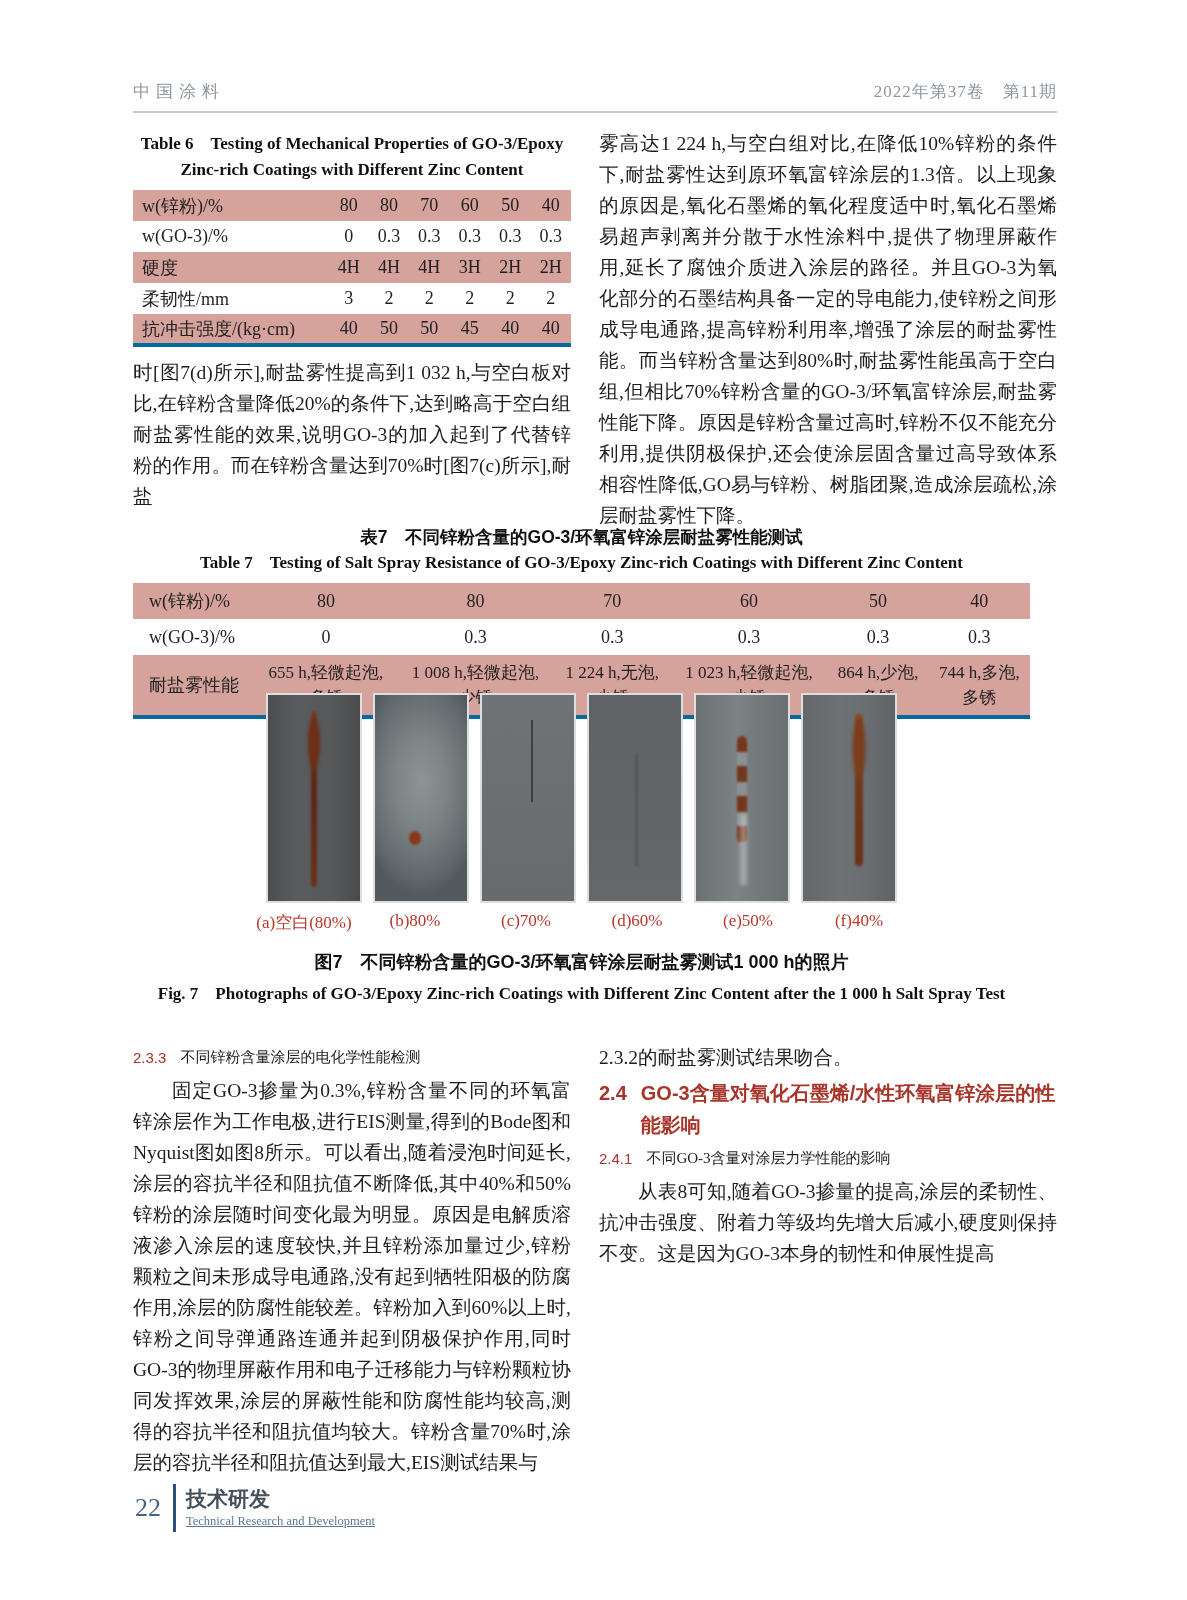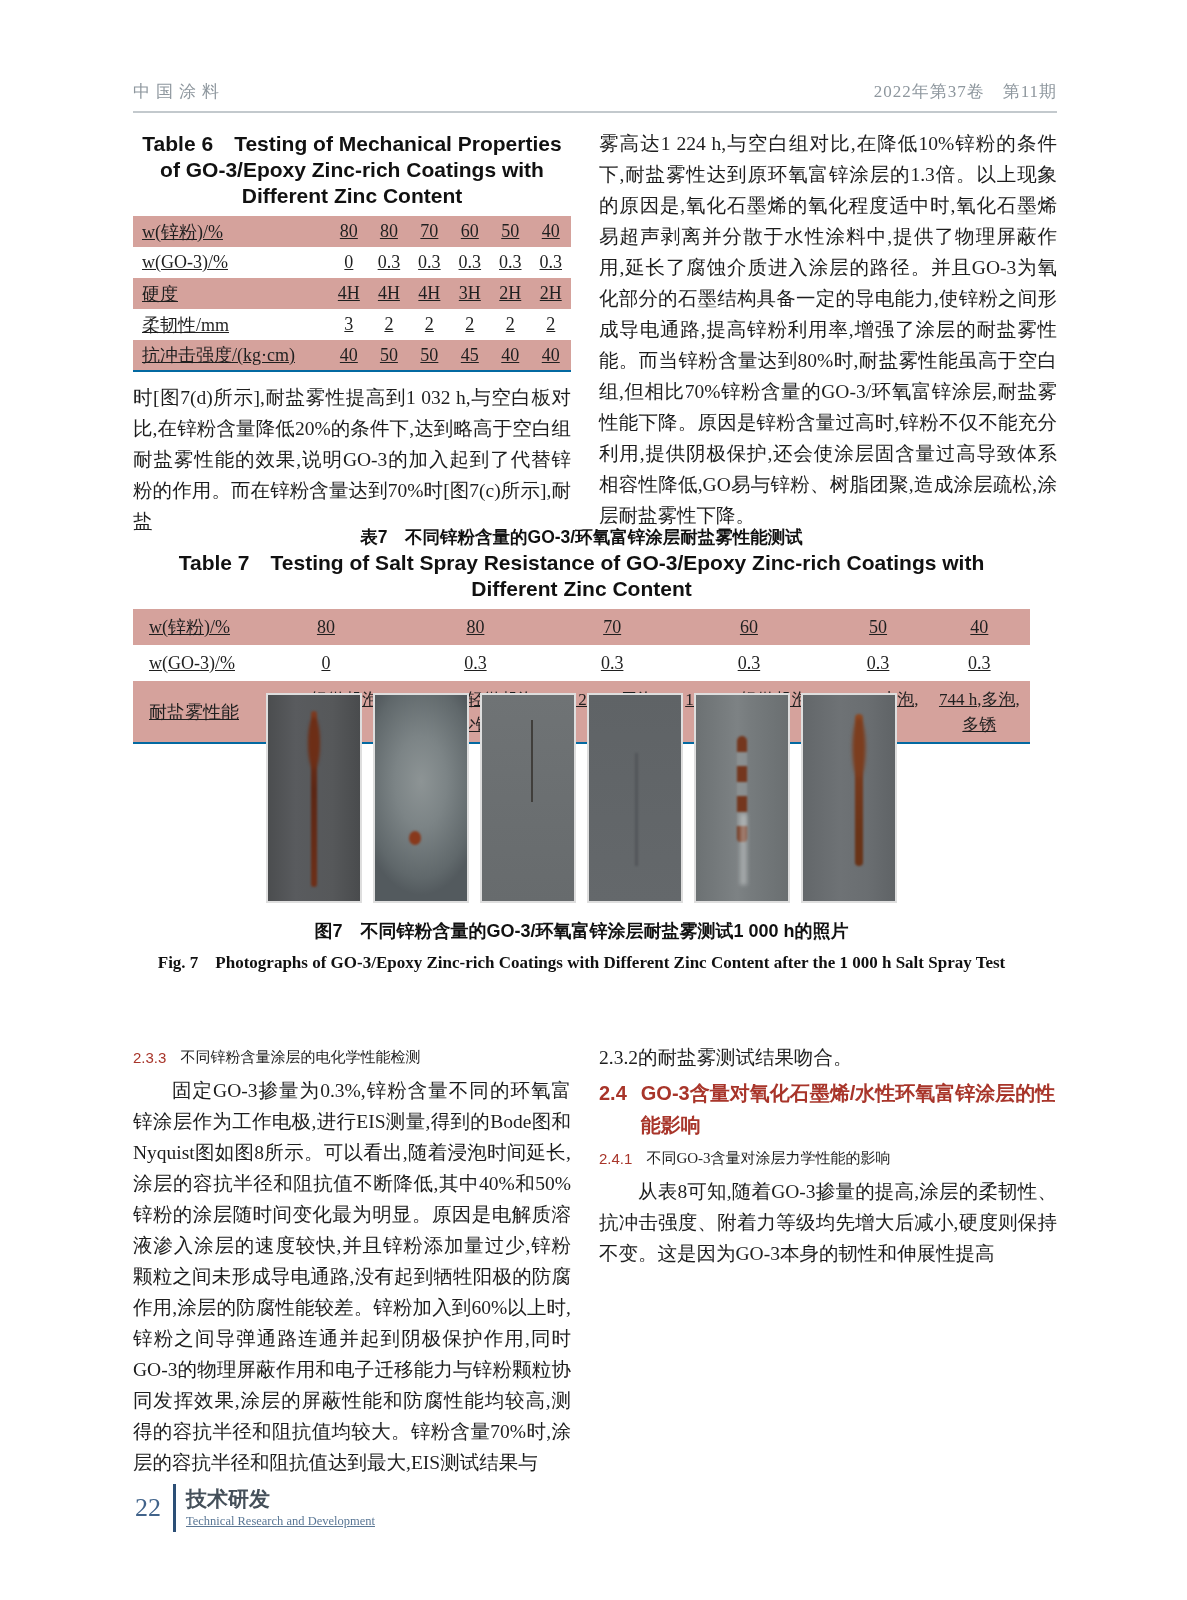--- a/index.html
+++ b/index.html
@@ -22,24 +22,24 @@
   .col-left-top  { position:absolute; top:131px; left:133px; width:438px; }
   .col-right-top { position:absolute; top:128px; left:599px; width:458px; }
   .col-left-bot  { position:absolute; top:1042px; left:133px; width:438px; }
   .col-right-bot { position:absolute; top:1042px; left:599px; width:458px; }
 
   .body-text { font-size:19.5px; line-height:31px; text-align:justify; color:#1d1d1d; }
   .indent { text-indent:2em; }
 
   
   .tbl-title-cn { font-family:"Liberation Sans", sans-serif; font-weight:bold; font-size:17.5px; text-align:center; line-height:26px; color:#111; }
-  .tbl-title-en { font-family:Liberation Sans, sans-serif; font-weight:bold; font-size:21px; text-align:center; line-height:26px; color:#111; }
-
-  
-  table.datatable { border-collapse:collapse; width:100%; margin-top:7px; border-bottom:2px solid #0369a1; font-size:18px;text-decoration:underline; }
+  .tbl-title-en { font-family:Liberation Serif, serif; font-weight:bold; font-size:17px; text-align:center; line-height:26px; color:#111; }
+
+  
+  table.datatable { border-collapse:collapse; width:100%; margin-top:7px; border-bottom:4px solid #0369a1; font-size:18px; }
   .datatable td { text-align:center; vertical-align:middle; padding:0 2px; }
   tr.band { background:#d5a29c; }
   .t6 td { height:31px; }
   .t6 td.lbl { width:196px; text-align:left; padding-left:9px; }
   .t7 td { height:36px; }
   .t7 td.lbl { width:122px; text-align:left; padding-left:16px; }
   .t7 tr.saltrow td { height:62px; }
   .t7 .salt { white-space:pre-line; line-height:25px; font-size:17px; }
 
   
@@ -213,20 +213,28 @@
           <div class="line"></div>
         </div>
       <div class="photo pe">
           <div class="blotches"></div>
           <div class="wstreak"></div>
         </div>
       <div class="photo pf">
           <div class="streak"></div>
         </div>
     </div>
+    <div class="photo-captions">
+      <span>(a)空白(80%)</span>
+      <span>(b)80%</span>
+      <span>(c)70%</span>
+      <span>(d)60%</span>
+      <span>(e)50%</span>
+      <span>(f)40%</span>
+    </div>
     <div class="fig-cap-cn">图7　不同锌粉含量的GO-3/环氧富锌涂层耐盐雾测试1 000 h的照片</div>
     <div class="fig-cap-en">Fig. 7　Photographs of GO-3/Epoxy Zinc-rich Coatings with Different Zinc Content after the 1 000 h Salt Spray Test</div>
   </div>
 
   <div class="col-left-bot">
     <div class="sec-head">
       <span class="sec-num">2.3.3</span>
       <span class="sec-title">不同锌粉含量涂层的电化学性能检测</span>
     </div>
     <p class="body-text indent">固定GO-3掺量为0.3%,锌粉含量不同的环氧富锌涂层作为工作电极,进行EIS测量,得到的Bode图和Nyquist图如图8所示。可以看出,随着浸泡时间延长,涂层的容抗半径和阻抗值不断降低,其中40%和50%锌粉的涂层随时间变化最为明显。原因是电解质溶液渗入涂层的速度较快,并且锌粉添加量过少,锌粉颗粒之间未形成导电通路,没有起到牺牲阳极的防腐作用,涂层的防腐性能较差。锌粉加入到60%以上时,锌粉之间导弹通路连通并起到阴极保护作用,同时GO-3的物理屏蔽作用和电子迁移能力与锌粉颗粒协同发挥效果,涂层的屏蔽性能和防腐性能均较高,测得的容抗半径和阻抗值均较大。锌粉含量70%时,涂层的容抗半径和阻抗值达到最大,EIS测试结果与</p>

